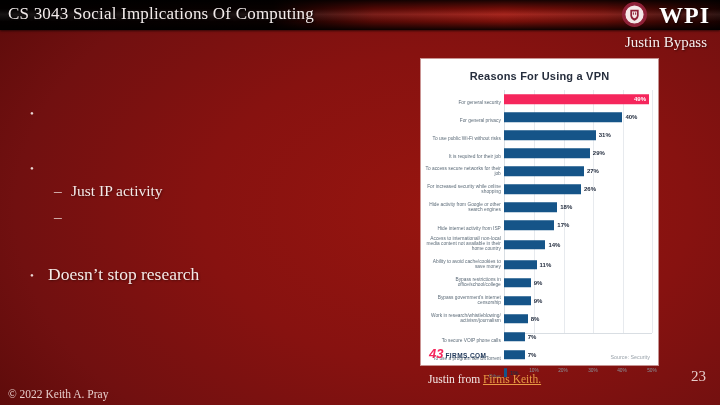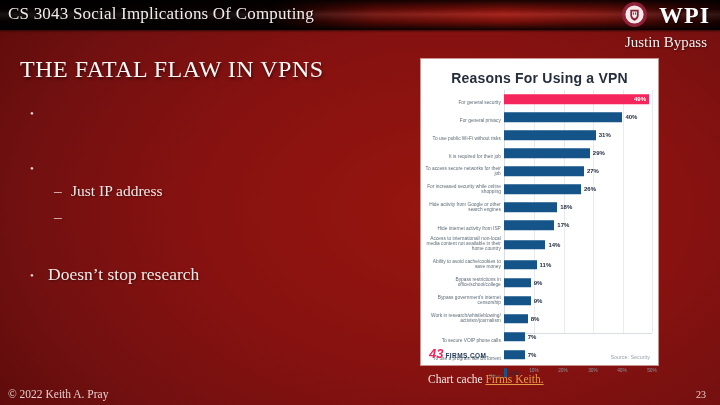--- a/index.html
+++ b/index.html
@@ -41,21 +41,21 @@
   .bullet.level1 .marker { font-size:11px; padding-top:5px; color:#e8d6d3; }
   .bullet.level2 .marker { flex:0 0 17px; color:#e8d6d3; }
   .bullet .btext { max-width:310px; text-shadow:1px 1px 2px rgba(0,0,0,.4); }
   
   #chart-panel {
     position:absolute; left:421px; top:59px; width:237px; height:306px;
     background:#ffffff; font-family:"Liberation Sans", sans-serif;
     box-shadow:0 0 0 1px rgba(255,255,255,.55);
   }
   #chart-title { position:absolute; left:0; right:0; top:11px; text-align:center;
-    font-size:14px; font-weight:bold; color:#262e3d; letter-spacing:.2px; }
+    font-size:11px; font-weight:bold; color:#262e3d; letter-spacing:.2px; }
   #chart-body { position:absolute; left:0; right:0; top:31px; height:244px; }
   #grid-overlay { position:absolute; left:83px; right:6px; top:0; bottom:0;
     border-left:1px solid #d9dee3; border-bottom:1px solid #d9dee3; }
   .gridline { position:absolute; top:0; bottom:0; width:1px; background:#e7eaee; }
   #chart-rows { position:absolute; left:0; right:0; top:0; bottom:0; display:flex; flex-direction:column; }
   .crow { flex:1; display:flex; align-items:center; }
   .crow .clabel { flex:0 0 83px; text-align:right; }
   .crow .clabel span { display:inline-block; width:103px; margin-left:-24px; padding-right:4px;
     font-size:6px; line-height:1.06; color:#5c6b78;
     transform:scale(.8); transform-origin:right center; }
@@ -70,21 +70,21 @@
   #chart-footer { position:absolute; left:8px; right:8px; bottom:5px; height:16px;
     display:flex; justify-content:space-between; align-items:flex-end; }
   #brand { display:flex; align-items:baseline; gap:2px; }
   #brand .b99 { font-size:13px; font-weight:bold; font-style:italic; color:#f5265c; line-height:1; }
   #brand .bfirms { font-size:6.5px; font-weight:bold; color:#1d3557; letter-spacing:.4px; }
   #chart-source { font-size:6px; color:#9aa3ab; transform:scale(.9); transform-origin:right bottom; }
   
   #chart-caption { position:absolute; left:428px; top:373px; font-size:11.5px; color:#f3e9e7; }
   #chart-caption a { color:#e89b45; text-decoration:underline; cursor:pointer; }
   #slide-footer-left { position:absolute; left:8px; bottom:5px; font-size:11.5px; color:#e6cdcb; }
-  #slide-footer-right { position:absolute; right:14px; bottom:5px; font-size:10px; color:#e6cdcb; }
+  #slide-footer-right { position:absolute; right:14px; bottom:20px; font-size:15px; color:#e6cdcb; }
 </style>
 </head>
 <body>
 
 <div id="slide">
 
   <div id="header-band"></div>
   <div id="course-title">CS 3043 Social Implications Of Computing</div>
 
   <div id="wpi-logo">
@@ -94,32 +94,31 @@
       <path d="M8 7.5h8v5.2c0 3-2.4 4.6-4 5.3-1.6-.7-4-2.3-4-5.3z" fill="#8e2138"></path>
       <path d="M9.6 9h4.8v3.4c0 1.8-1.5 2.8-2.4 3.2-.9-.4-2.4-1.4-2.4-3.2z" fill="#f4e8e8"></path>
       <rect x="10.4" y="10" width="1" height="2.2" fill="#8e2138"></rect>
       <rect x="12.6" y="10" width="1" height="2.2" fill="#8e2138"></rect>
     </svg>
     <span class="wpi-text">WPI</span>
   </div>
 
   <div id="author">Justin Bypass</div>
 
-  <div id="slide-title">THE FATAL FLAW IN VPNS</div>
 
   <div id="bullet-list">
       <div class="bullet level1">
         <span class="marker">•</span>
       </div>
       <div class="bullet level1 gap">
         <span class="marker">•</span>
       </div>
       <div class="bullet level2">
         <span class="marker">–</span>
-        <span class="btext">Just IP address</span>
+        <span class="btext">Just IP activity</span>
       </div>
       <div class="bullet level2">
         <span class="marker">–</span>
       </div>
       <div class="bullet level1 gap">
         <span class="marker">•</span>
         <span class="btext">Doesn’t stop research</span>
       </div>
     </div>
 
@@ -257,18 +256,18 @@
     </div>
     <div id="chart-footer">
       <div id="brand">
         <span class="b99">43</span>
         <span class="bfirms">FIRMS.COM</span>
       </div>
       <span id="chart-source">Source: Security</span>
     </div>
   </div>
 
-  <div id="chart-caption"><span>Chart cache </span><a>Firms Keith.</a></div>
+  <div id="chart-caption"><span>Justin from </span><a>Firms Keith.</a></div>
 
   <div id="slide-footer-left">© 2022 Keith A. Pray</div>
   <div id="slide-footer-right">23</div>
 
 </div>
 
 </body></html>

